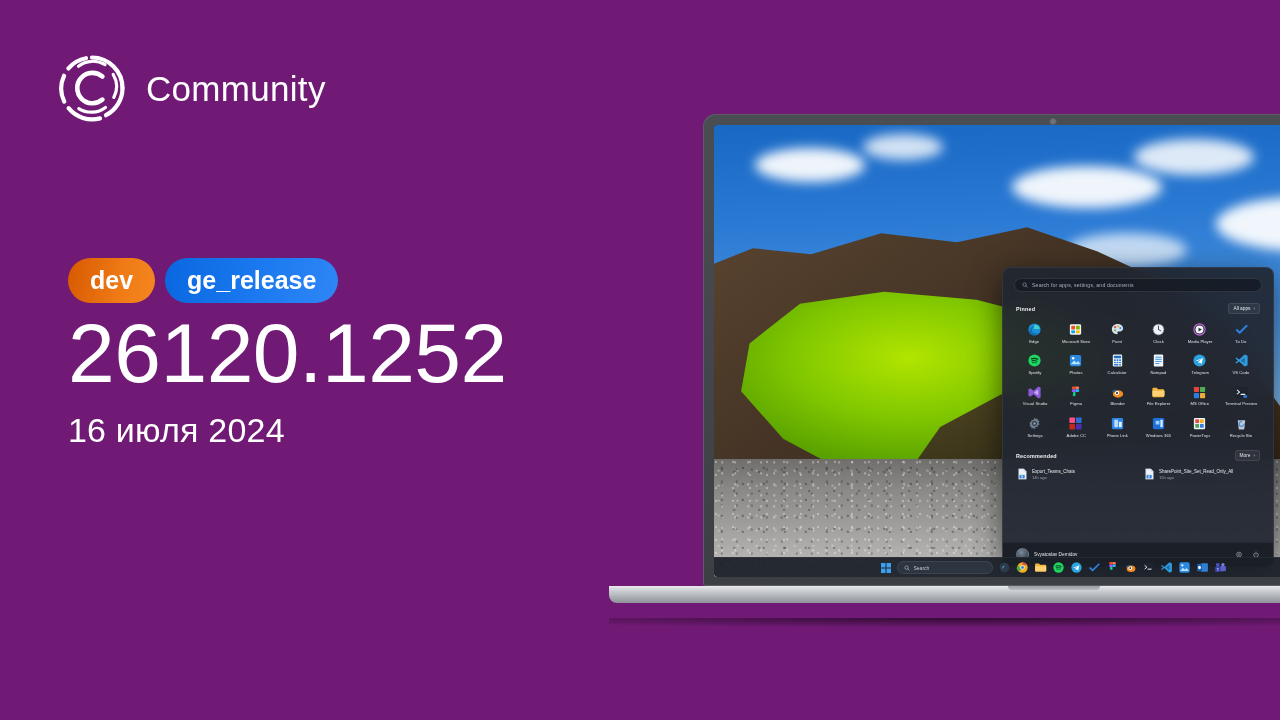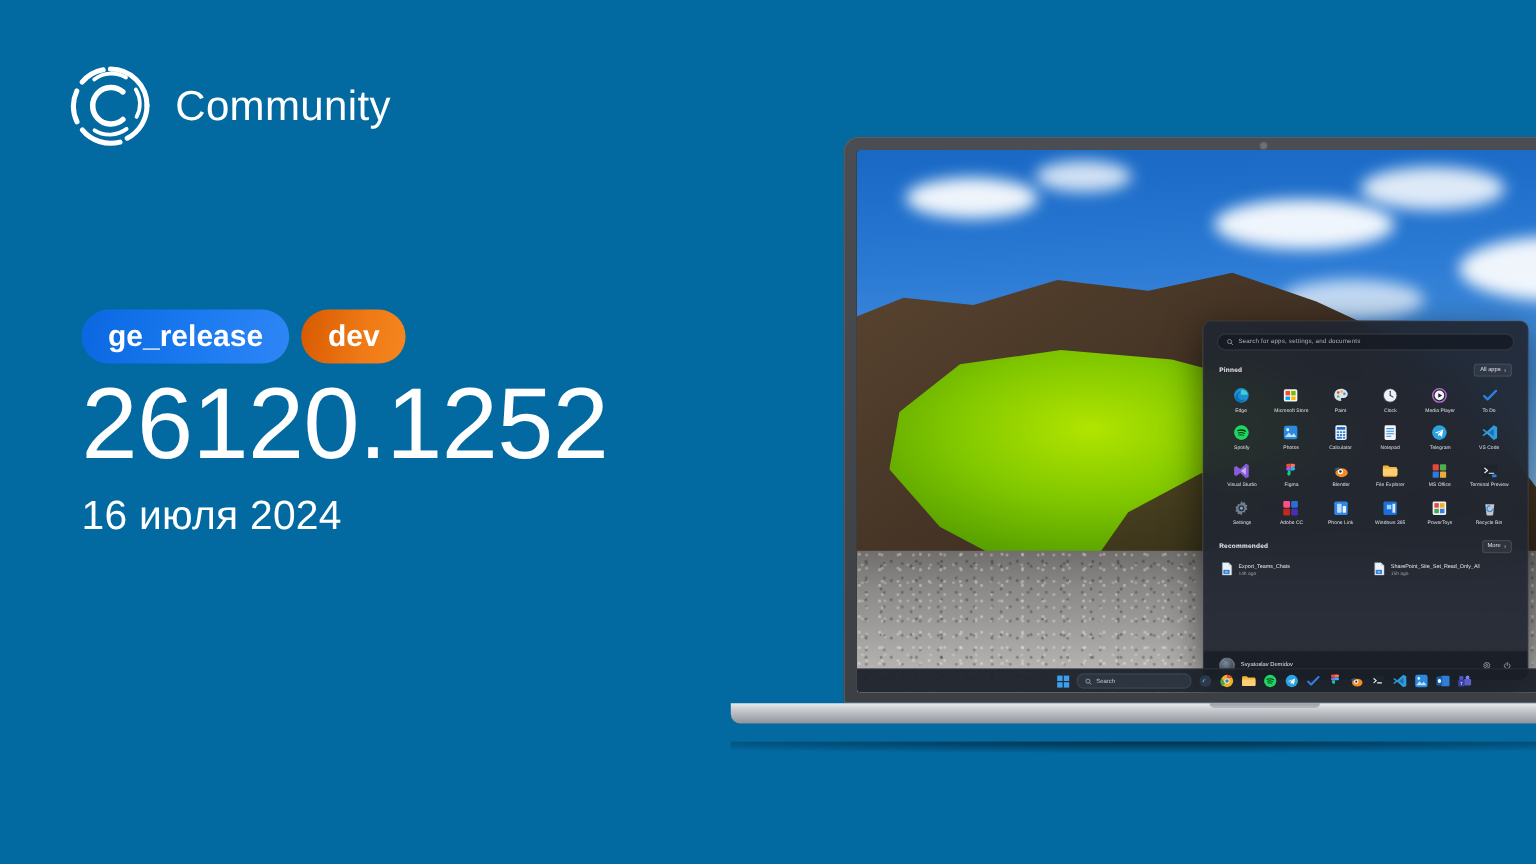--- a/index.html
+++ b/index.html
@@ -12,21 +12,21 @@
     width: 1280px;
     height: 720px;
     overflow: hidden;
     position: relative;
     font-family: "Liberation Sans", sans-serif;
     -webkit-font-smoothing: antialiased;
   }
   .stage {
     position: absolute;
     inset: 0;
-    background: #0369a1;
+    background: #701a75;
     overflow: hidden;
     text-decoration: underline;
   }
 
   
   .brand {
     position: absolute;
     left: 56px;
     top: 52px;
     display: flex;
@@ -443,22 +443,22 @@
         <path d="M57.2 22.5 A23.5 23.5 0 0 1 57.8 45.4" stroke-width="3.2"></path>
         <path d="M49.5 55.4 A23.5 23.5 0 0 1 22.8 56.6" stroke-width="3.2"></path>
         <path d="M46.4 24.6 A15.2 15.2 0 1 0 46.4 47.6" stroke-width="4.6"></path>
       </g>
     </svg>
     <div class="brand-name">Community</div>
   </div>
 
   <div class="info-block">
     <div class="badges">
+      <span class="badge badge-dev">dev</span>
       <span class="badge badge-ring">ge_release</span>
-      <span class="badge badge-dev">dev</span>
     </div>
     <div class="version">26120.1252</div>
     <div class="date">16 июля 2024</div>
   </div>
 
   <div class="base-shadow"></div>
   <div class="laptop">
     <div class="laptop-lid">
       <div class="webcam"></div>
       <div class="screen">

